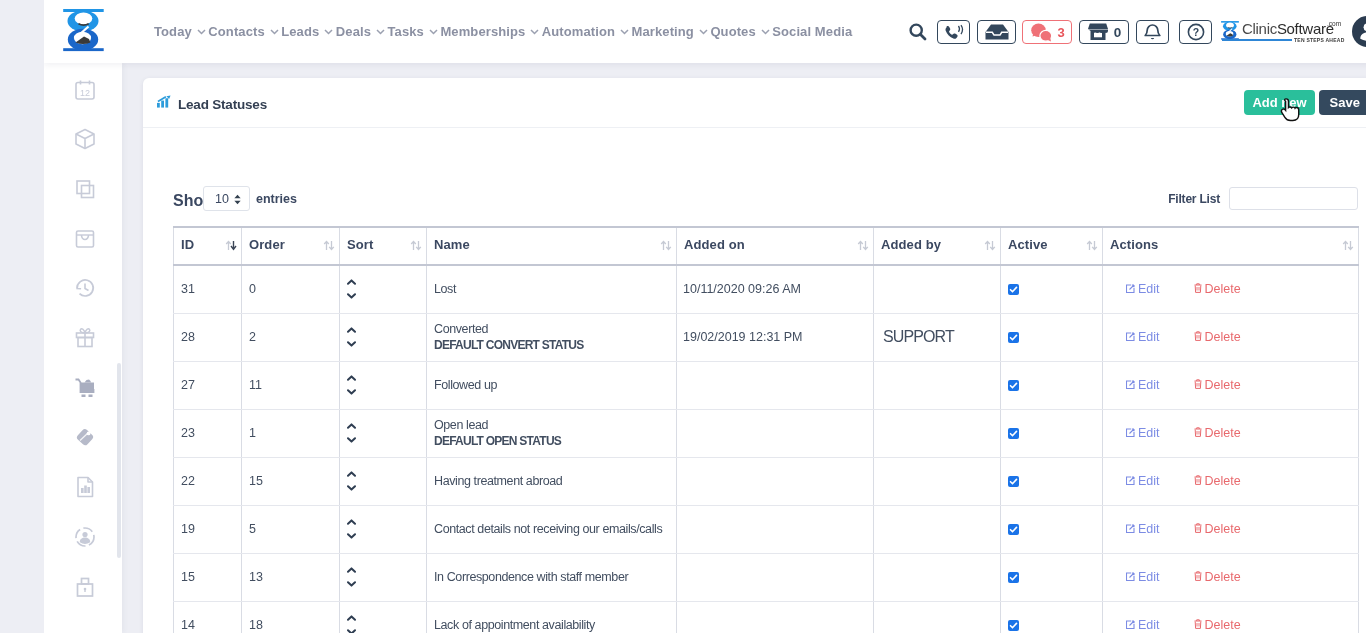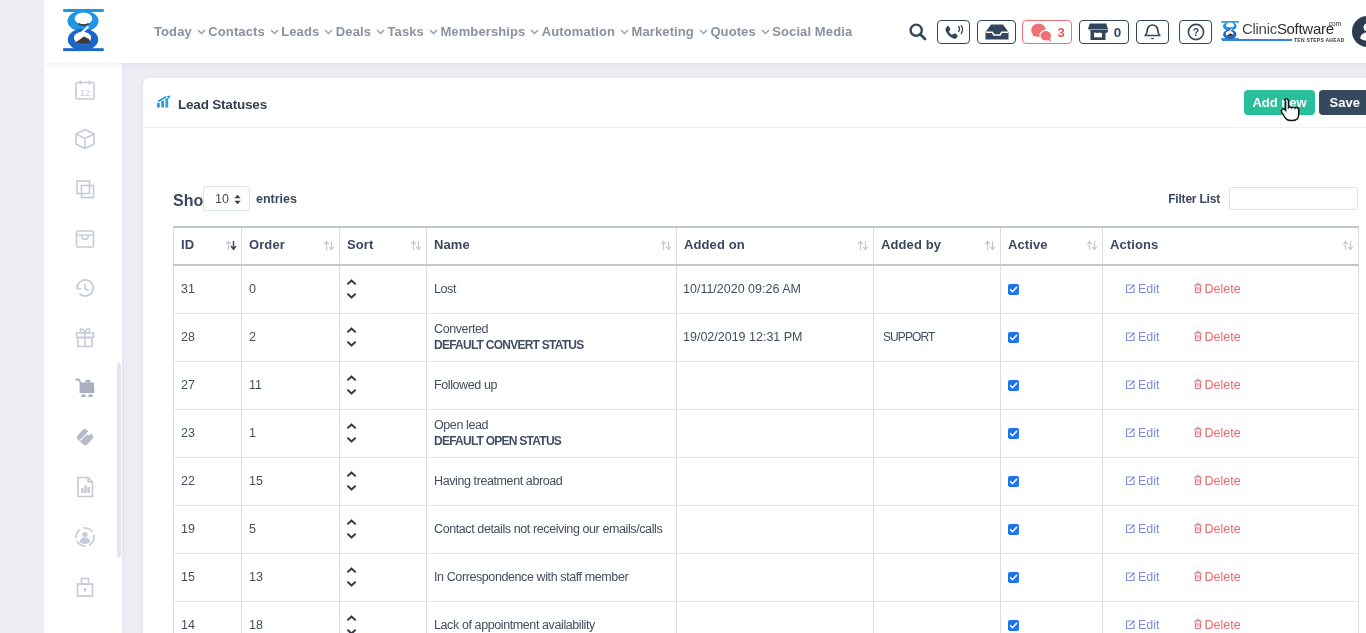--- a/index.html
+++ b/index.html
@@ -361,21 +361,21 @@
 <td>28</td>
               <td>2</td>
               <td>
                 <svg width="9" height="20" viewBox="0 0 9 20" style="display:block">
                   <path d="M1 4.7 L4.5 1.4 8 4.7" stroke="#2f3e52" stroke-width="2" fill="none" stroke-linecap="round" stroke-linejoin="round"></path>
                   <path d="M1 15.3 L4.5 18.6 8 15.3" stroke="#2f3e52" stroke-width="2" fill="none" stroke-linecap="round" stroke-linejoin="round"></path>
                 </svg>
               </td>
 <td class="name">Converted<br><b>DEFAULT CONVERT STATUS</b></td>
 <td style="padding-left:6px">19/02/2019 12:31 PM</td>
-              <td style="padding-left:9px;font-size:12px;letter-spacing:-0.9px">SUPPORT</td>
+              <td style="padding-left:9px;font-size:16px;letter-spacing:-0.9px">SUPPORT</td>
 <td>
                 <svg width="11" height="11" viewBox="0 0 11 11" style="display:block">
                   <rect x="0" y="0" width="11" height="11" rx="2" fill="#1a73e8"></rect>
                   <path d="M2.5 5.7 L4.5 7.7 8.5 3.4" stroke="#fff" stroke-width="1.6" fill="none" stroke-linecap="round"></path>
                 </svg>
               </td>
 <td class="act" style="padding-left:23px"><span class="edit"><svg width="9" height="9" viewBox="0 0 9 9" style="margin-right:3px">
                     <path d="M8 4 V8.5 H0.5 V1 H5" stroke="#7c8ce4" stroke-width="1.1" fill="none"></path>
                     <path d="M3.5 5.5 L8 1 M8 1 h-2.2 M8 1 v2.2" stroke="#7c8ce4" stroke-width="1.1" fill="none"></path>
                   </svg>Edit</span><span class="del" style="margin-left:34px"><svg width="8" height="10" viewBox="0 0 8 10" style="margin-right:3px">

